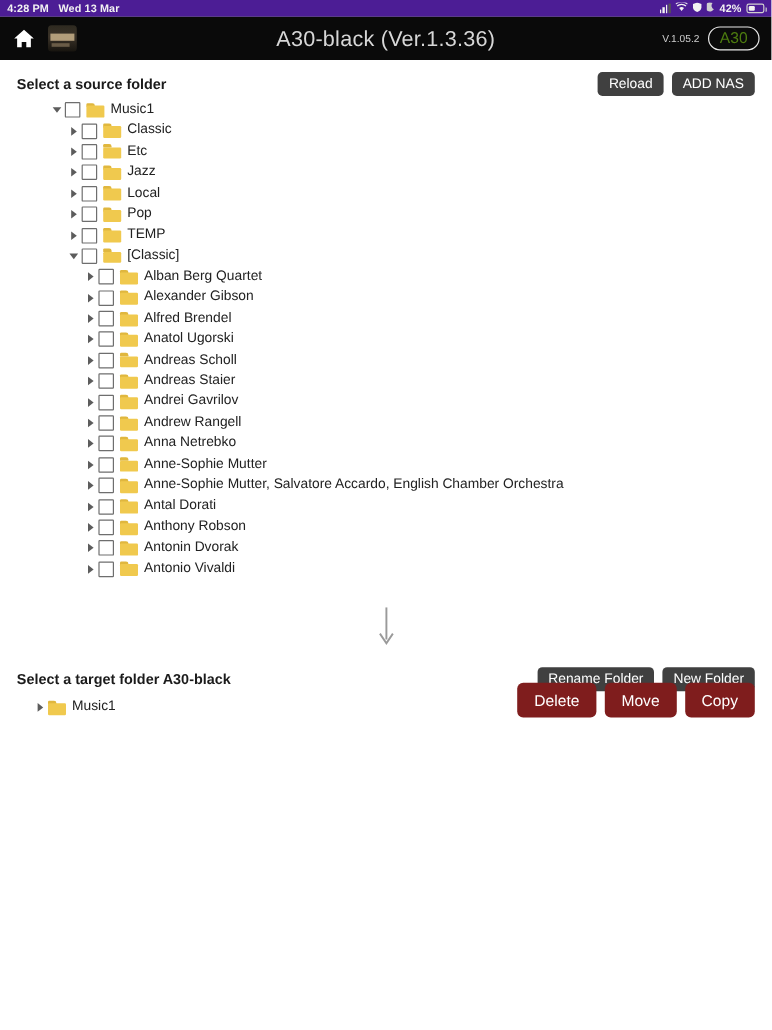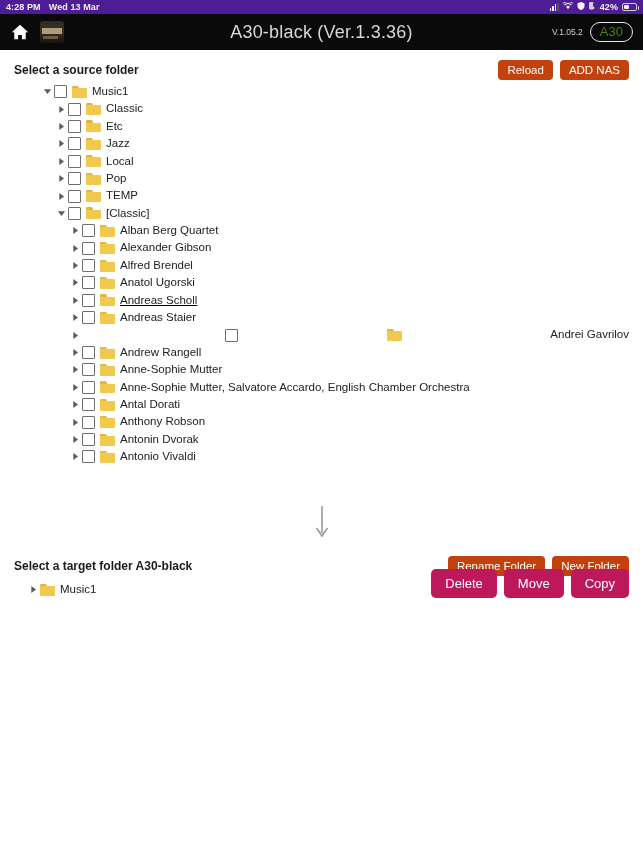--- a/index.html
+++ b/index.html
@@ -75,22 +75,22 @@
   }
   .section-title{
     font-size:12px; font-weight:bold; color:#1b1b1b; padding-top:3px;
   }
   .btn-group{ margin-left:auto; display:flex; gap:7px; }
   .btn{
     border:none; border-radius:4px; color:#fff;
     font-family:"Liberation Sans", sans-serif;
     font-size:11.5px; padding:4px 9px; cursor:pointer; white-space:nowrap;
   }
-  .btn-primary{ background:#c2410c; }
-  .btn-disabled{ background:#be185d; cursor:default; }
+  .btn-primary{ background:#404040; }
+  .btn-disabled{ background:#7f1d1d; cursor:default; }
 
   
   .tree{ margin-top:3px; }
   .tree-clip{ height:416px; overflow:hidden; }
   .node{
     display:flex; align-items:center; height:17.4px; white-space:nowrap;
   }
   .arrow{
     width:14px; flex:none; display:flex; align-items:center; justify-content:center;
     cursor:pointer;
@@ -341,21 +341,21 @@
               <path d="M2.6 1 V9 L7.8 5 Z" fill="#5c5c5c"></path>
             </svg>
           </span>
           <span class="chk"></span>
           <span class="folder">
             <span class="tab"></span>
             <span class="body"></span>
           </span>
           <span class="label">Anatol Ugorski</span>
         </div>
-        <div class="node" style="padding-left: 54px; text-decoration: underline;">
+        <div class="node" style="padding-left: 54px;">
           <span class="arrow">
             <svg width="9" height="9" viewBox="0 0 10 10">
               <path d="M2.6 1 V9 L7.8 5 Z" fill="#5c5c5c"></path>
             </svg>
           </span>
           <span class="chk"></span>
           <span class="folder">
             <span class="tab"></span>
             <span class="body"></span>
           </span>
@@ -367,21 +367,21 @@
               <path d="M2.6 1 V9 L7.8 5 Z" fill="#5c5c5c"></path>
             </svg>
           </span>
           <span class="chk"></span>
           <span class="folder">
             <span class="tab"></span>
             <span class="body"></span>
           </span>
           <span class="label">Andreas Staier</span>
         </div>
-        <div class="node" style="padding-left: 54px; justify-content: space-between;">
+        <div class="node" style="padding-left: 54px;">
           <span class="arrow">
             <svg width="9" height="9" viewBox="0 0 10 10">
               <path d="M2.6 1 V9 L7.8 5 Z" fill="#5c5c5c"></path>
             </svg>
           </span>
           <span class="chk"></span>
           <span class="folder">
             <span class="tab"></span>
             <span class="body"></span>
           </span>
@@ -392,20 +392,33 @@
             <svg width="9" height="9" viewBox="0 0 10 10">
               <path d="M2.6 1 V9 L7.8 5 Z" fill="#5c5c5c"></path>
             </svg>
           </span>
           <span class="chk"></span>
           <span class="folder">
             <span class="tab"></span>
             <span class="body"></span>
           </span>
           <span class="label">Andrew Rangell</span>
+        </div>
+        <div class="node" style="padding-left: 54px;">
+          <span class="arrow">
+            <svg width="9" height="9" viewBox="0 0 10 10">
+              <path d="M2.6 1 V9 L7.8 5 Z" fill="#5c5c5c"></path>
+            </svg>
+          </span>
+          <span class="chk"></span>
+          <span class="folder">
+            <span class="tab"></span>
+            <span class="body"></span>
+          </span>
+          <span class="label">Anna Netrebko</span>
         </div>
         <div class="node" style="padding-left: 54px;">
           <span class="arrow">
             <svg width="9" height="9" viewBox="0 0 10 10">
               <path d="M2.6 1 V9 L7.8 5 Z" fill="#5c5c5c"></path>
             </svg>
           </span>
           <span class="chk"></span>
           <span class="folder">
             <span class="tab"></span>

